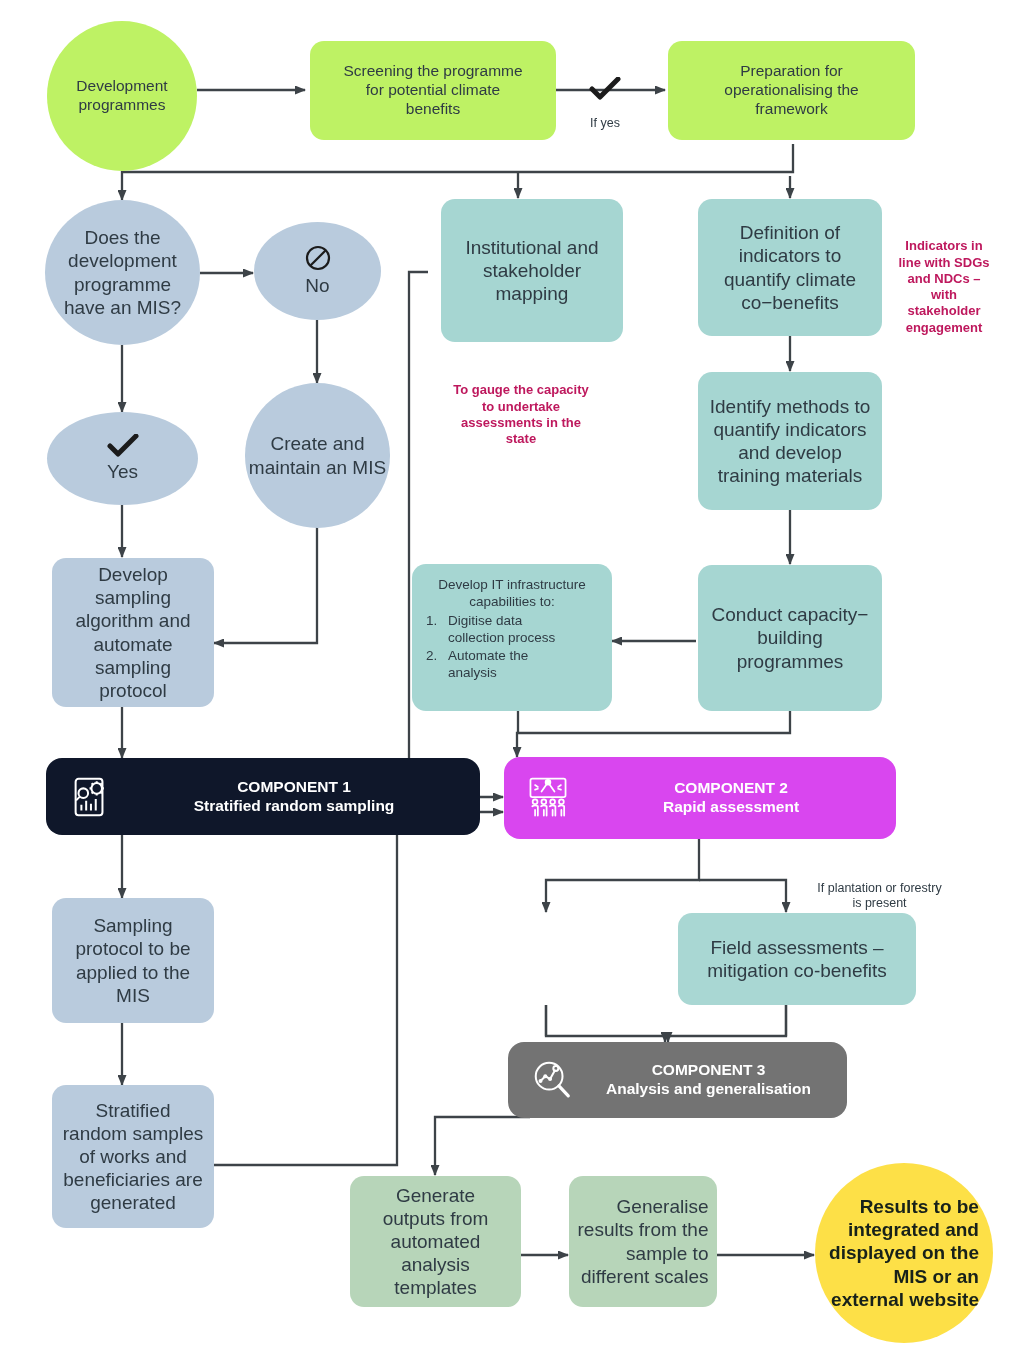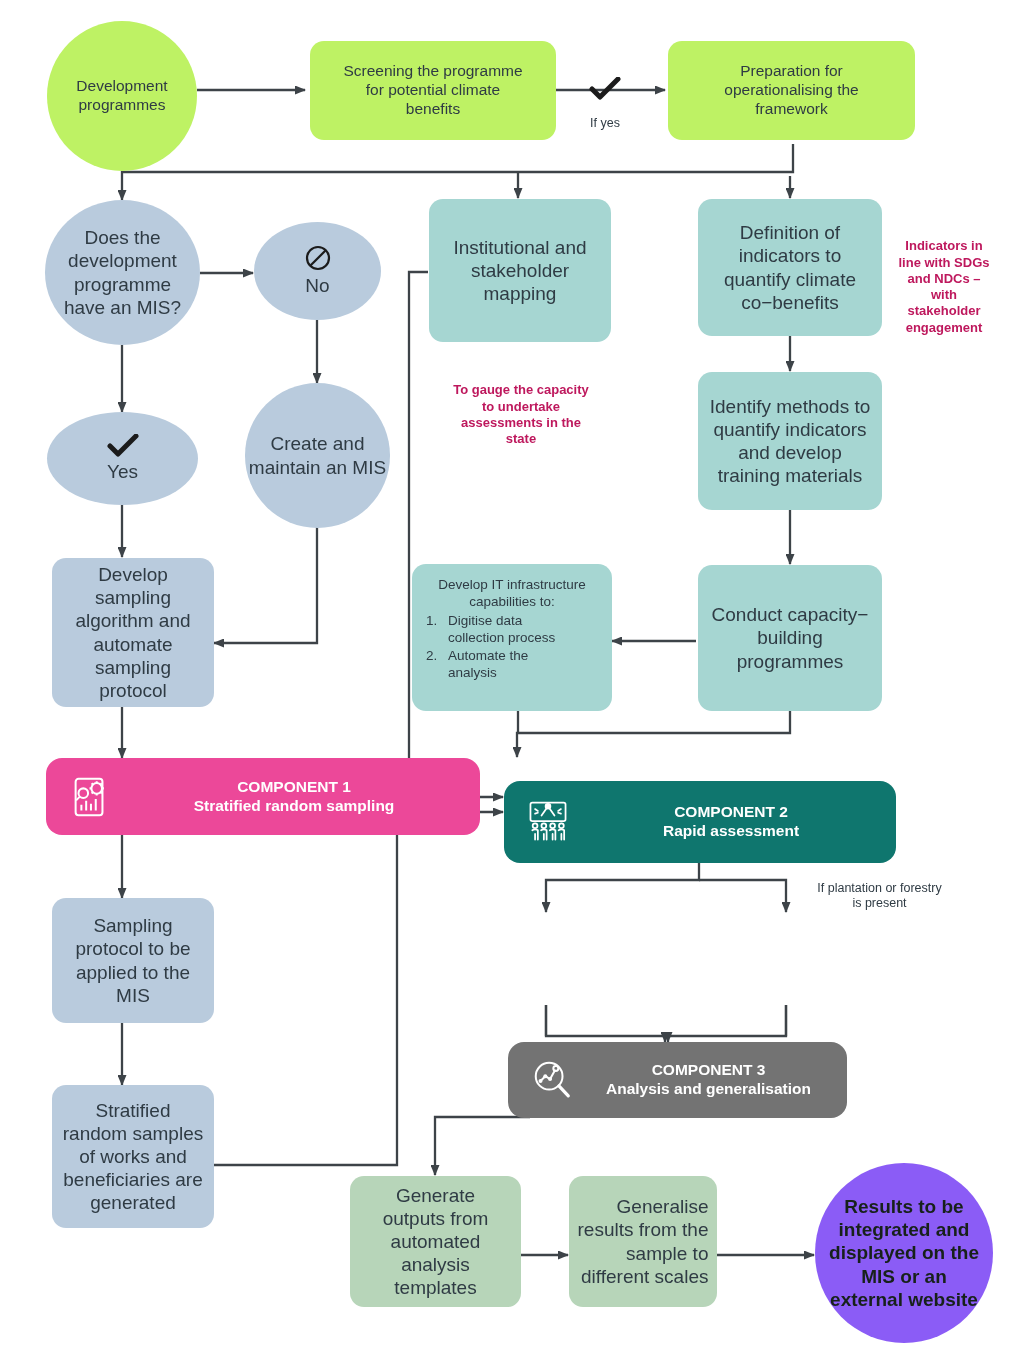--- a/index.html
+++ b/index.html
@@ -30,23 +30,23 @@
   .rbox{border-radius:14px;}
   .circle{border-radius:50%;}
   .ellipse{border-radius:50%;}
 
   
   .c-grey   {background:#bef264;}
   .c-blue   {background:#b9cbdd;}
   .c-teal   {background:#a6d6d2;}
   .c-teal2  {background:#a9d7d3;}
   .c-sage   {background:#b7d5b9;}
-  .c-sagedk {background:#8b5cf6;}
-  .c-navy   {background:#ec4899;color:#ffffff;}
-  .c-green1 {background:#0f766e;color:#ffffff;margin-top:24px;}
+  .c-sagedk {background:#fde047;text-align:right;}
+  .c-navy   {background:#0f172a;color:#ffffff;}
+  .c-green1 {background:#d946ef;color:#ffffff;}
   .c-green2 {background:#737373;color:#ffffff;}
   .fs14{font-size:19px;}
   .fs15{font-size:15.5px;}
 
   .note{
     position:absolute;
     text-align:center;
     font-size:13px;
     color:#be185d;
     line-height:1.25;
@@ -251,21 +251,21 @@
   </div>
 
   <div class="node rbox c-blue fs14" style="left:52px;top:1085px;width:162px;height:143px;">
     <span>Stratified
 random samples
 of works and
 beneficiaries are
 generated</span>
   </div>
 
-  <div class="node rbox c-teal fs14" style="left:429px;top:199px;width:182px;height:143px;">
+  <div class="node rbox c-teal fs14" style="left:441px;top:199px;width:182px;height:143px;">
     <span>Institutional and
 stakeholder
 mapping</span>
   </div>
 
   <div class="note" style="left:426px;top:366px;width:190px;">
     <span>To gauge the capacity
 to undertake
 assessments in the
 state</span>
@@ -367,20 +367,24 @@
     </div>
     <div class="btxt fs15"><span>COMPONENT 3</span><br><span>Analysis and generalisation</span></div>
   </div>
 
   <div class="edge-label" style="left:792px;top:866px;width:175px;">
     <span>If plantation or forestry
 is present</span>
   </div>
 
 
+  <div class="node rbox c-teal2 fs14" style="left:678px;top:913px;width:238px;height:92px;">
+    <span>Field assessments –
+mitigation co-benefits</span>
+  </div>
 
   <div class="node rbox c-sage fs14" style="left:350px;top:1176px;width:171px;height:131px;">
     <span>Generate
 outputs from
 automated
 analysis
 templates</span>
   </div>
 
   <div class="node rbox c-sage fs14" style="left:569px;top:1176px;width:148px;height:131px;text-align:right;">

